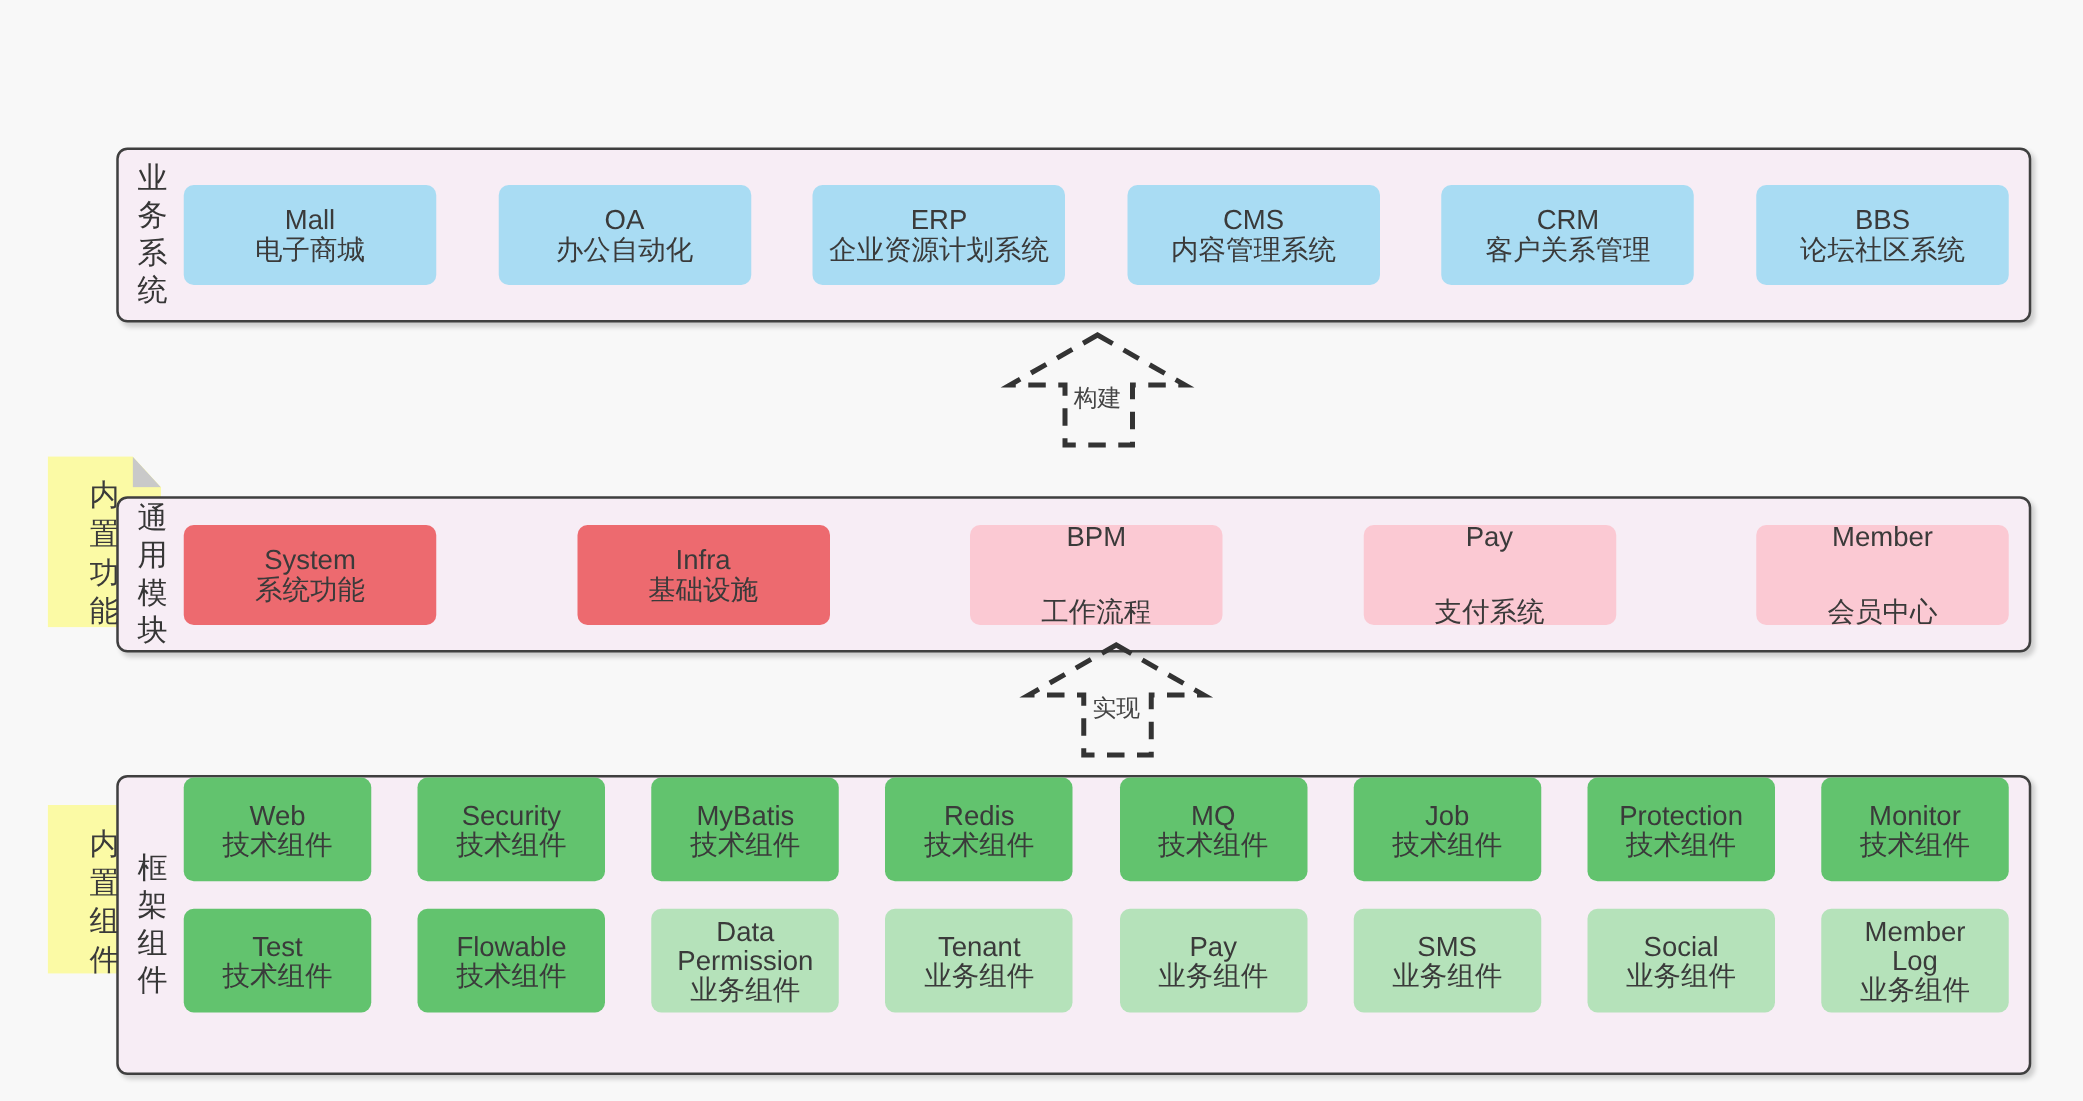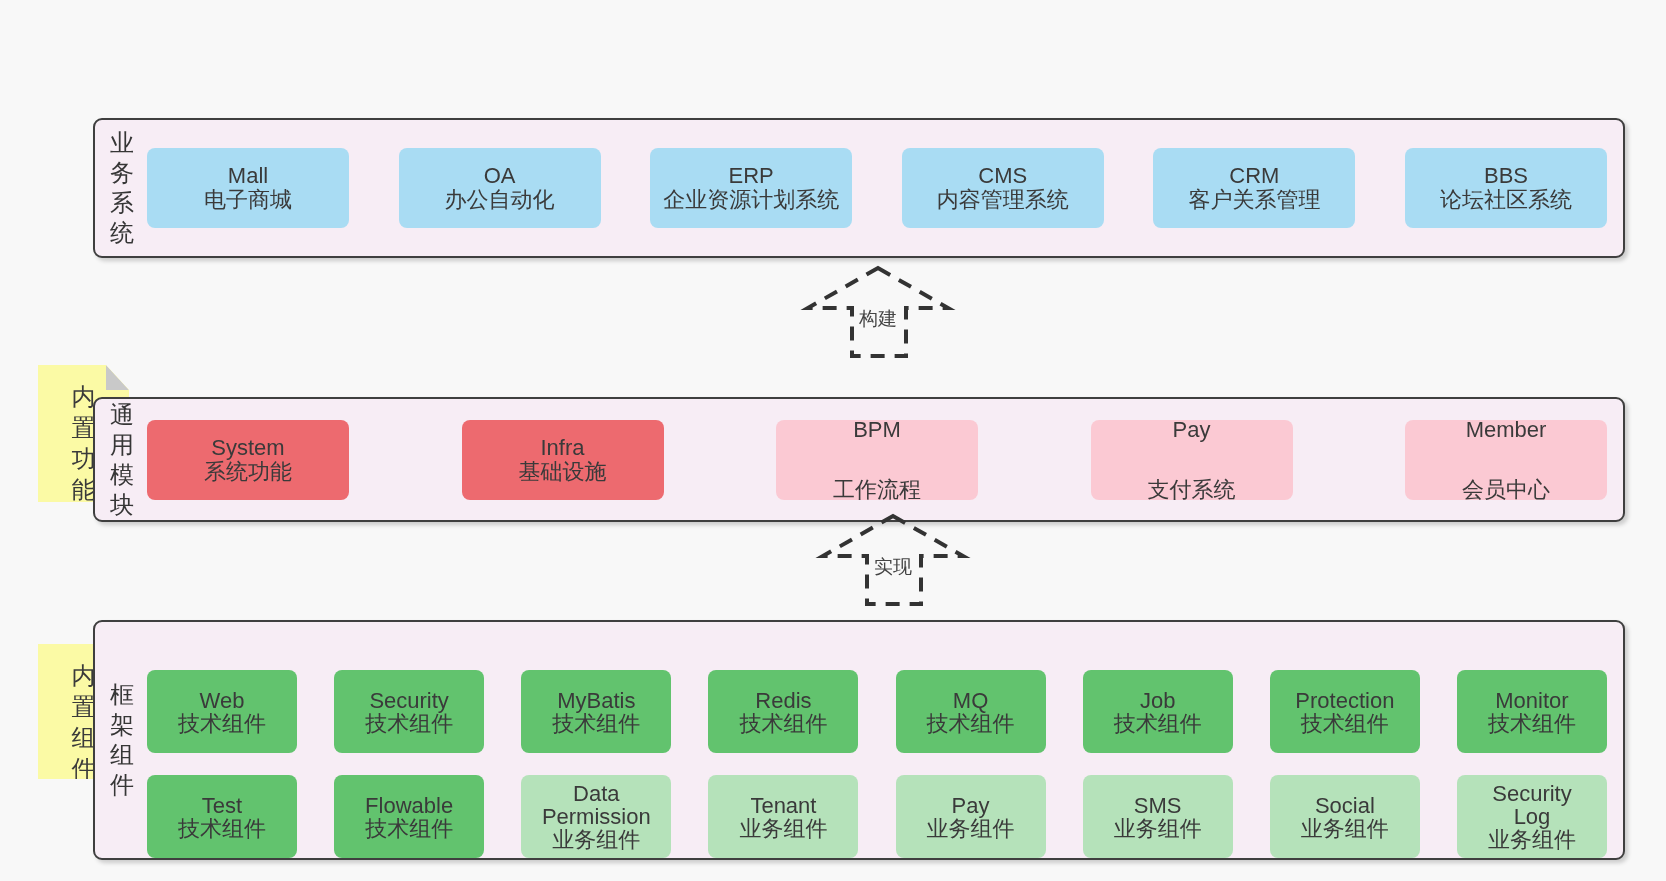--- a/index.html
+++ b/index.html
@@ -15,21 +15,21 @@
   .panel-3{top:620px;height:240px;}
 
   .panel-label{position:absolute;left:0;top:0;bottom:0;width:54px;
                display:flex;align-items:center;justify-content:center;}
   .panel-label .vtext{width:27px;font-size:24px;line-height:30px;word-break:break-all;
                       text-align:center;color:#363636;}
 
   .boxes-row{position:absolute;left:52px;right:16px;top:0;bottom:0;
              display:flex;align-items:center;justify-content:space-between;}
   .rows-wrap{position:absolute;left:52px;right:16px;top:0;bottom:0;
-             display:flex;flex-direction:column;justify-content:flex-end;gap:22px;}
+             display:flex;flex-direction:column;justify-content:flex-start;gap:22px;}
   .rows-wrap .row{display:flex;justify-content:space-between;}
 
   .box{box-sizing:border-box;border-radius:8px;display:flex;flex-direction:column;
        align-items:center;justify-content:center;text-align:center;
        font-size:22px;line-height:24px;color:#3a3a3a;}
   .box-wide{width:202px;height:80px;padding:0 10px;}
   .box-small{width:150px;height:83px;padding:0 20px;line-height:23px;}
   .c-blue{background:#a9dcf3;}
   .c-red{background:#ed6a6f;}
   .c-pink{background:#fbc9d3;gap:36px;}
@@ -210,20 +210,20 @@
         </div>
         <div class="box box-small c-lgreen">
           <span>SMS</span>
           <span>业务组件</span>
         </div>
         <div class="box box-small c-lgreen">
           <span>Social</span>
           <span>业务组件</span>
         </div>
         <div class="box box-small c-lgreen">
-          <span>Security Log</span>
+          <span>Member Log</span>
           <span>业务组件</span>
         </div>
       </div>
     </div>
   </section>
 
 </div>
 
 </body></html>

